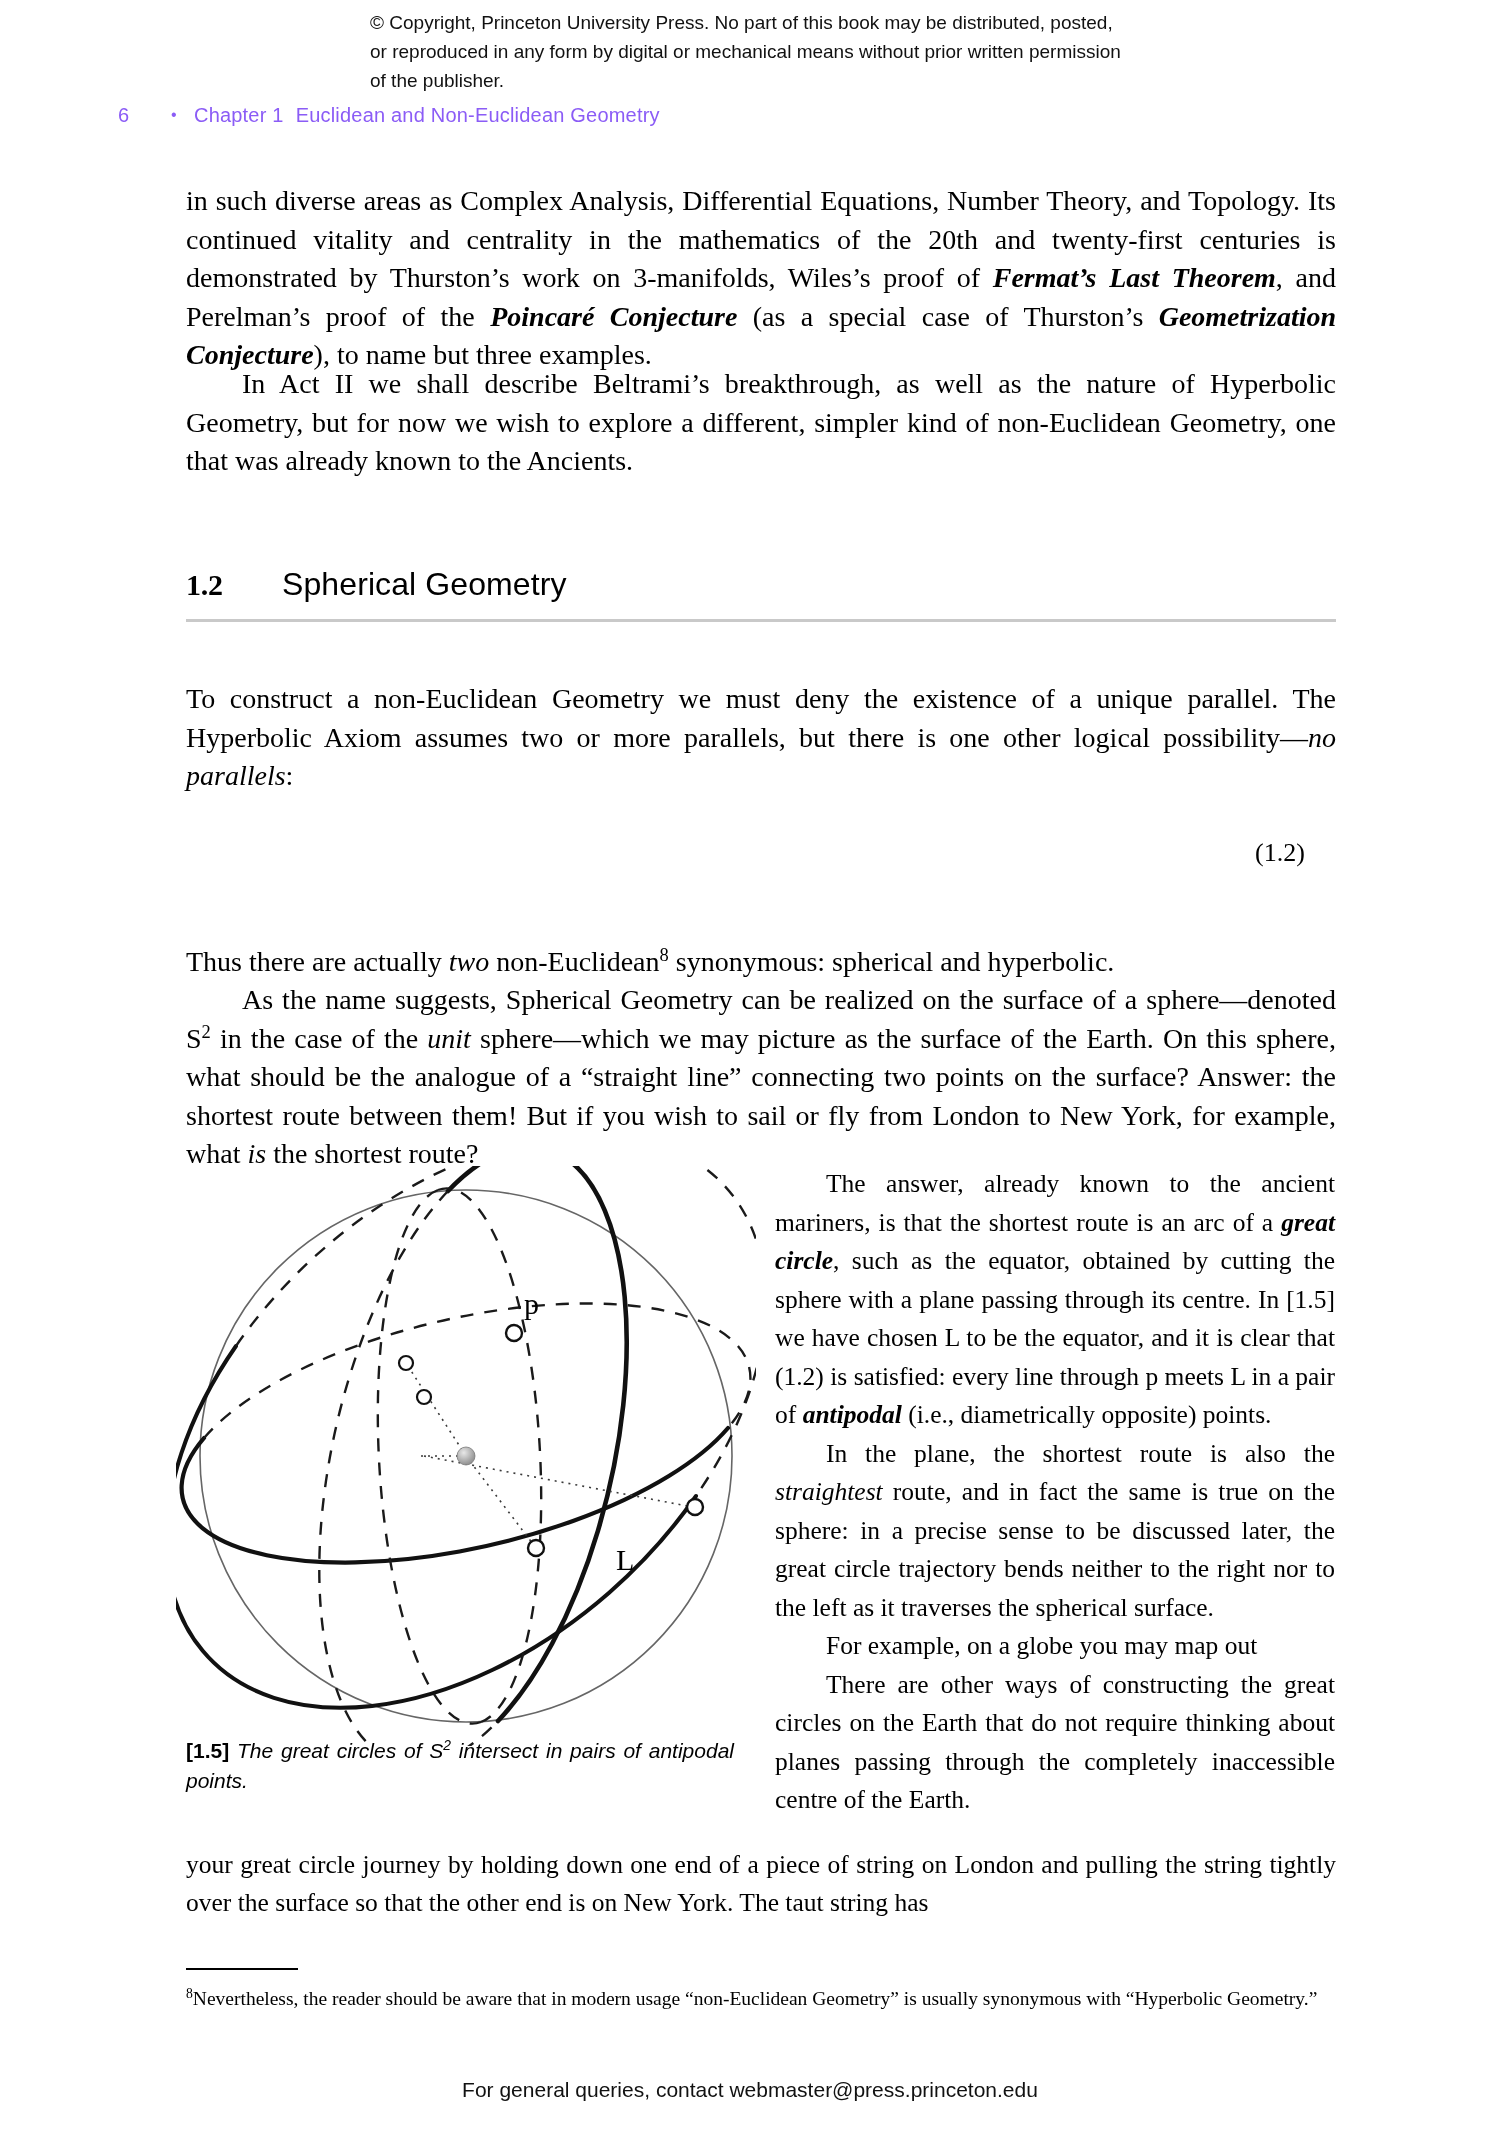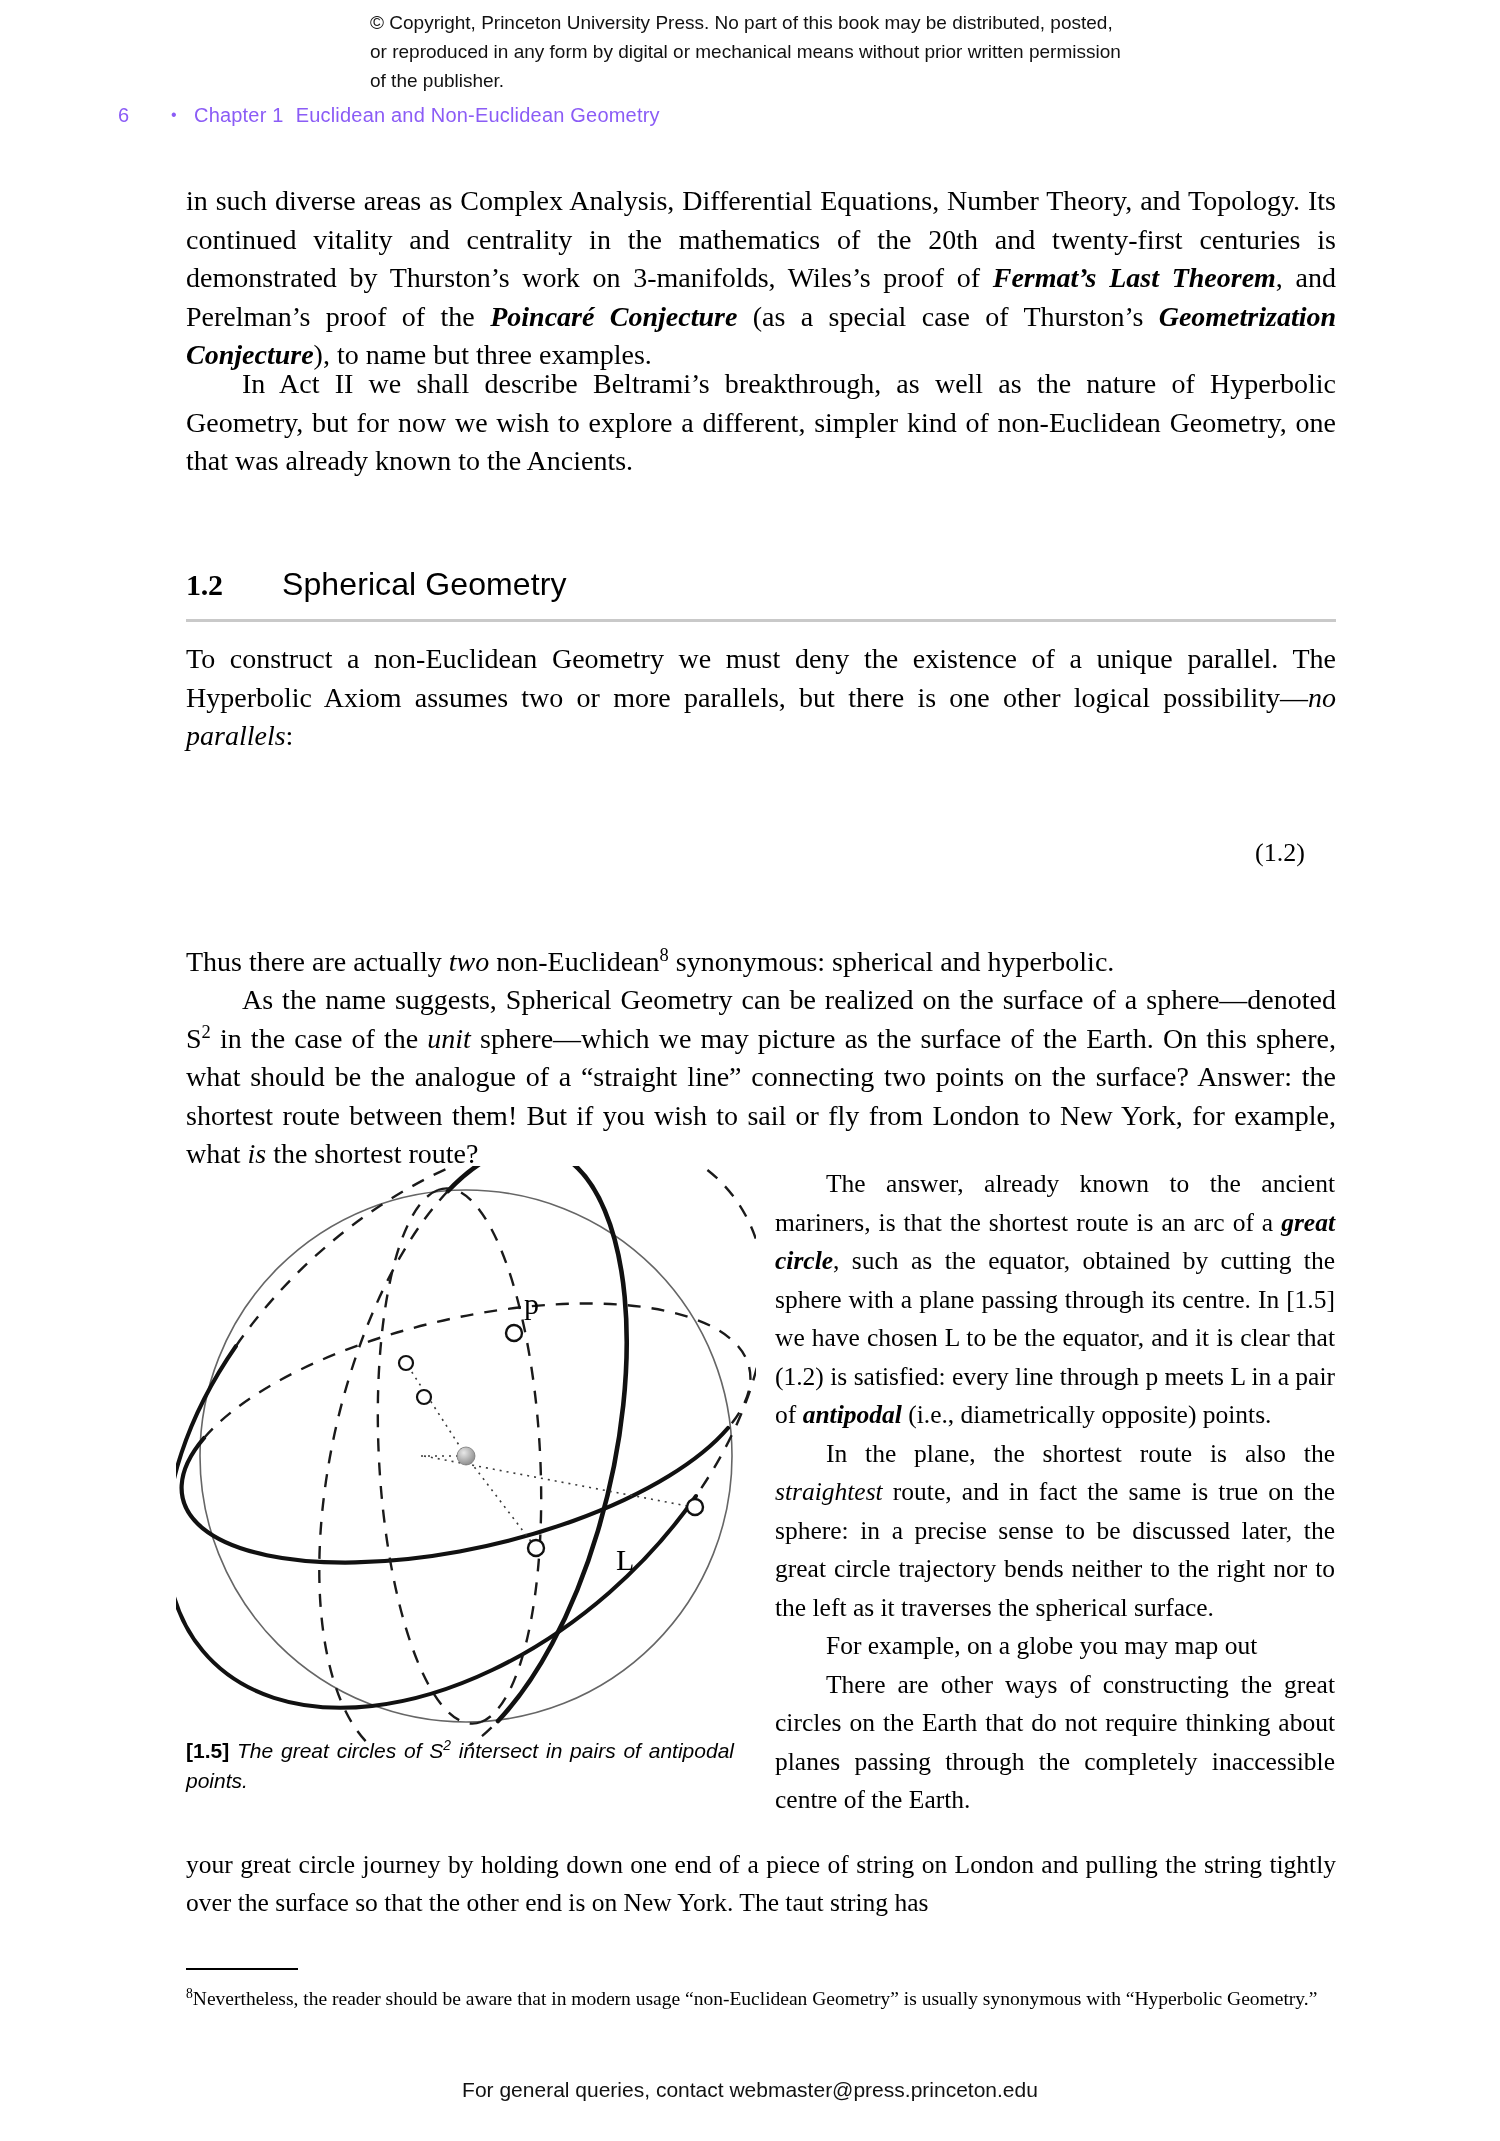--- a/index.html
+++ b/index.html
@@ -95,21 +95,21 @@
   }
   .sec-rule {
     position: absolute;
     left: 186px;
     top: 619px;
     width: 1150px;
     height: 3px;
     background: #c9c9c9;
   }
 
-  #para-3 { top: 640px; }
+  #para-3 { top: 680px; }
 
   
   .axiom-wrap {
     position: absolute;
     left: 300px;
     top: 800px;
     width: 920px;
   }
   .axiom-box {
     border: 2px solid #3a3a3a;

